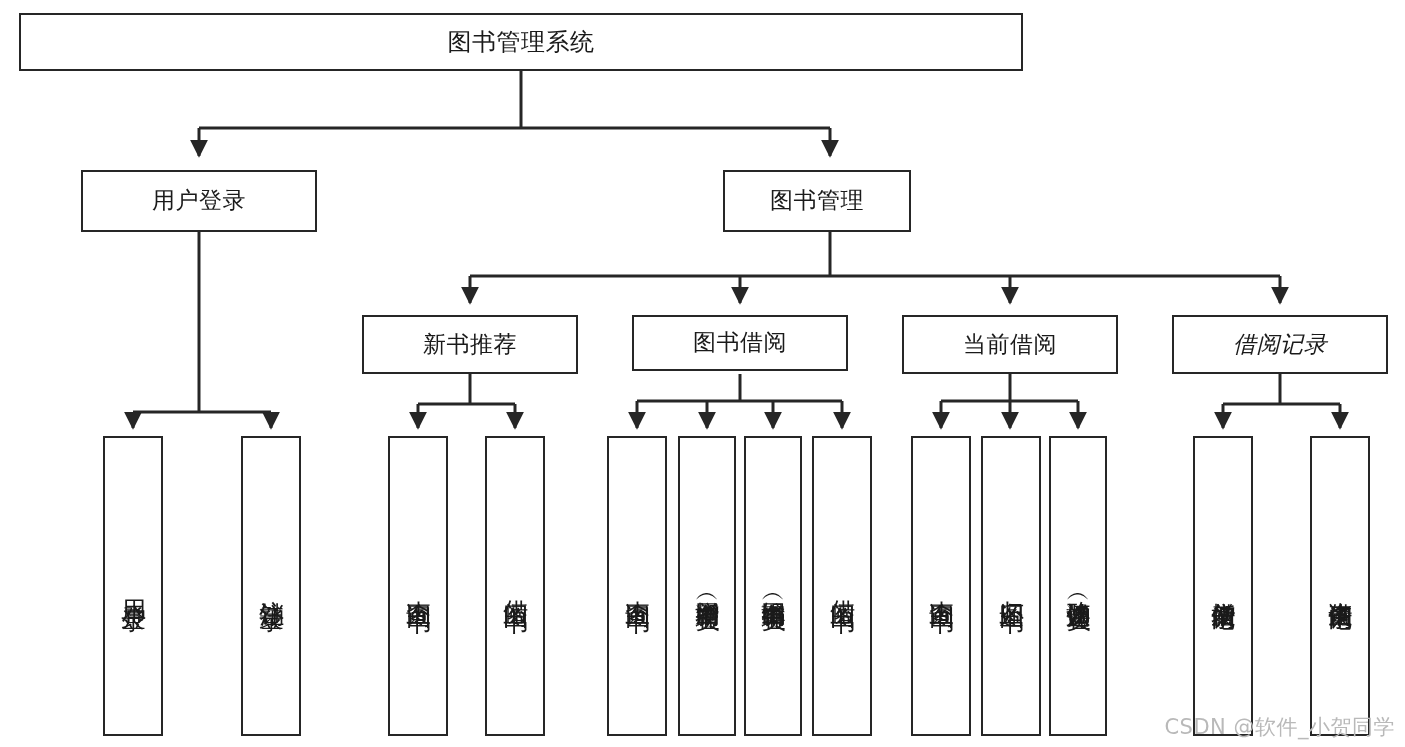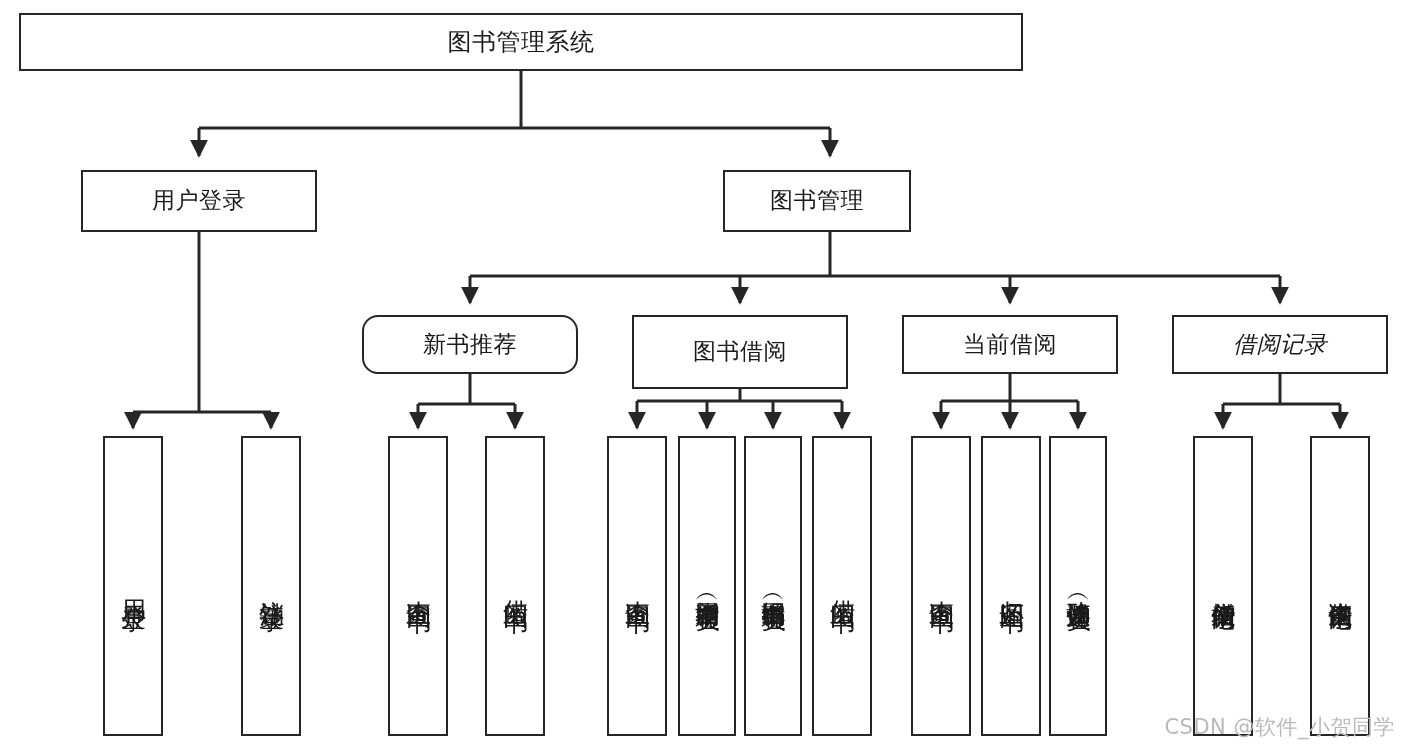--- a/index.html
+++ b/index.html
@@ -141,25 +141,25 @@
   </div>
 
   <div class="node horiz" style="left:81px; top:170px; width:236px; height:62px;">
     <span class="label">用户登录</span>
   </div>
 
   <div class="node horiz" style="left:711px; top:170px; width:188px; height:62px;margin-left:12px;">
     <span class="label">图书管理</span>
   </div>
 
-  <div class="node horiz" style="left:362px; top:315px; width:216px; height:59px;border-radius:16px;">
+  <div class="node horiz" style="left:362px; top:315px; width:216px; height:59px;">
     <span class="label">新书推荐</span>
   </div>
 
-  <div class="node horiz" style="left:632px; top:315px; width:216px; height:74px;">
+  <div class="node horiz" style="left:632px; top:315px; width:216px; height:56px;">
     <span class="label">图书借阅</span>
   </div>
 
   <div class="node horiz" style="left:902px; top:315px; width:216px; height:59px;align-items:center;">
     <span class="label">当前借阅</span>
   </div>
 
   <div class="node horiz" style="left:1172px; top:315px; width:216px; height:59px;font-style:italic;">
     <span class="label">借阅记录</span>
   </div>

